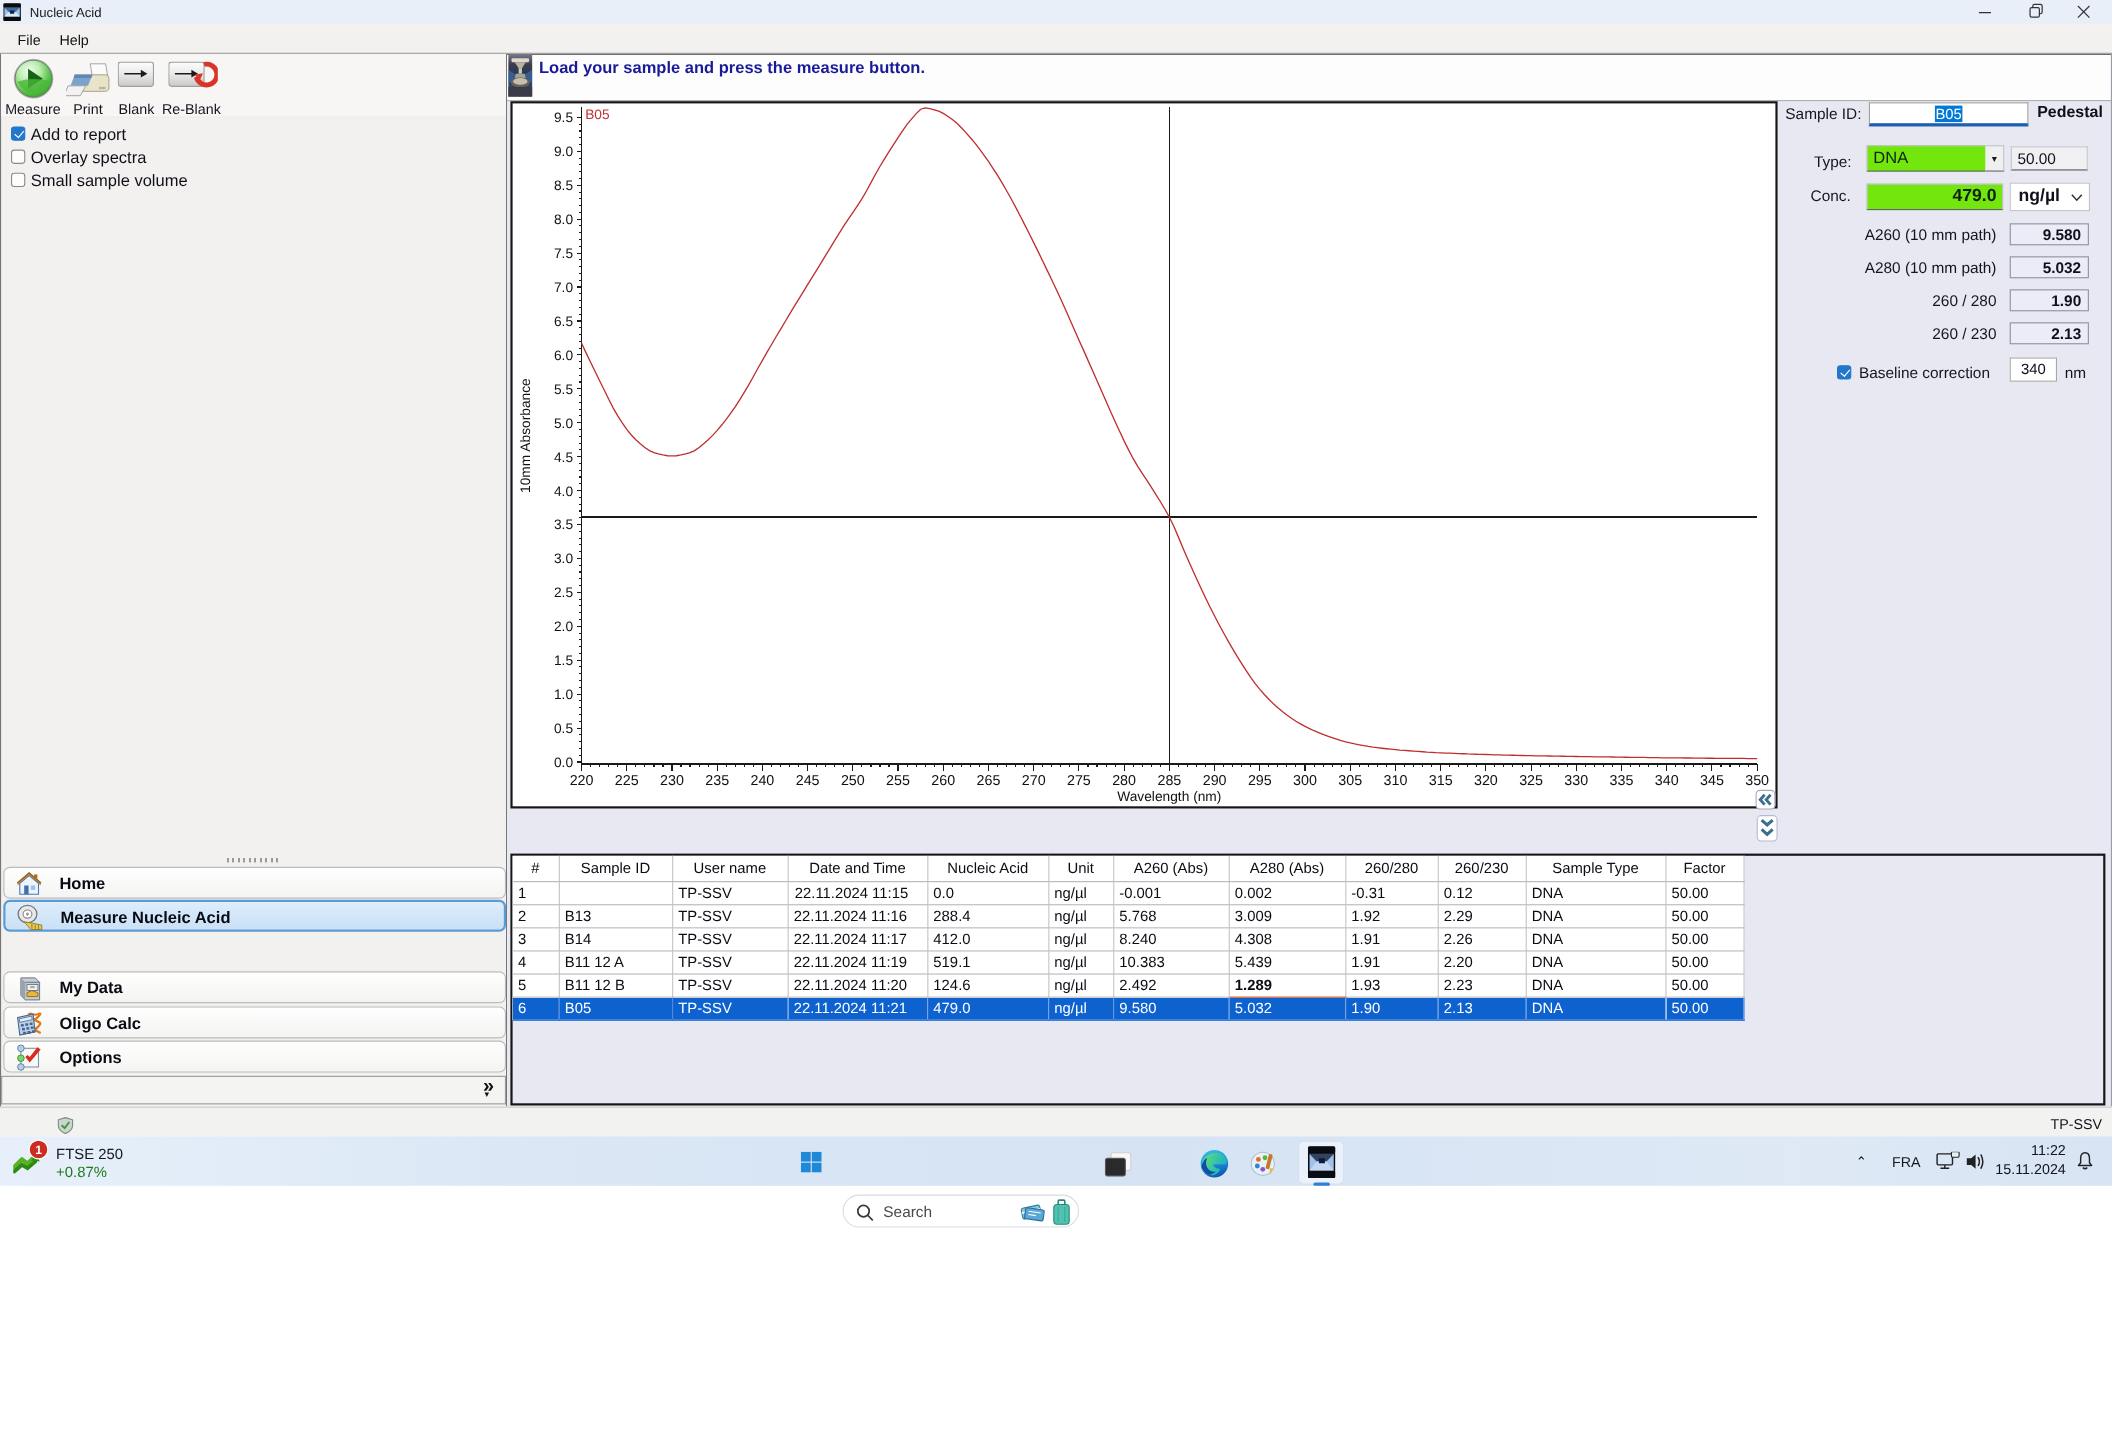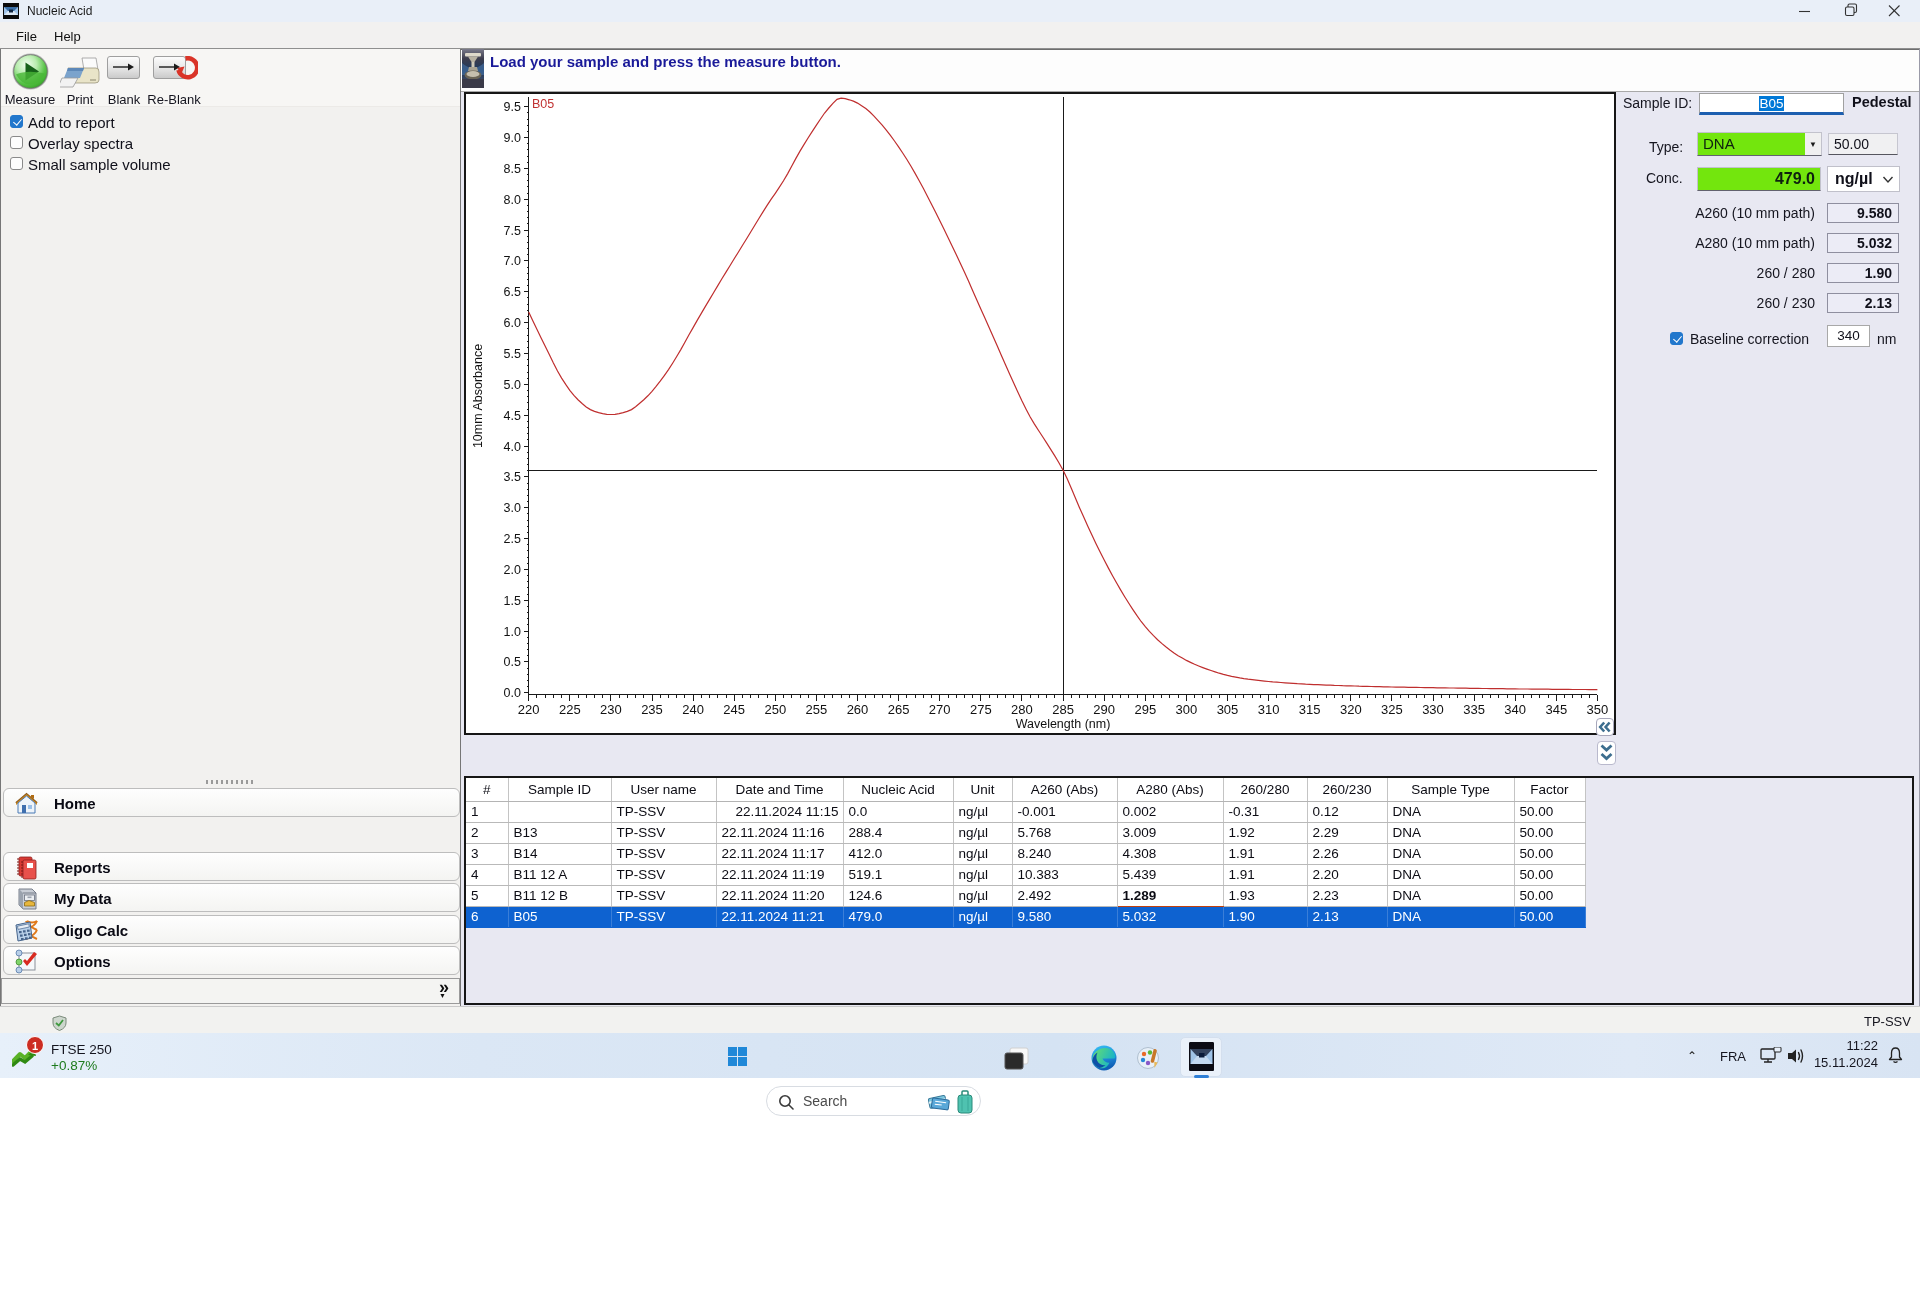--- a/index.html
+++ b/index.html
@@ -109,31 +109,29 @@
 <svg width="27" height="27" viewBox="0 0 27 27">
         <path d="M3 13 L13.5 4 L24 13" fill="none" stroke="#8a5a20" stroke-width="2"></path>
         <path d="M13.5 4 L24 13 L24 15 L13.5 6 L3 15 L3 13 Z" fill="#c8861e"></path>
         <path d="M5 13 L13.5 6 L22 13 L22 23 L5 23 Z" fill="#eef4fa" stroke="#4a7ab5" stroke-width="1"></path>
         <rect x="9" y="15" width="4" height="8" fill="#3f6fae"></rect>
         <rect x="15" y="15" width="4" height="4" fill="#9cc0e8"></rect>
         <path d="M18 5 L21 5 L21 9 L18 7 Z" fill="#b06a10"></path>
       </svg>
 <span class="nlabel">Home</span>
     </div>
-<div class="navcard" style="top:803px;">
+<div class="navcard" style="top:769px;background:linear-gradient(#ddedfb,#c9e0f6);border:2px solid #5b9bd5;">
 <svg width="27" height="27" viewBox="0 0 27 27">
-        <rect x="6" y="3" width="13" height="19" rx="1.5" fill="#d83a34" stroke="#8d1f1c" stroke-width="0.8"></rect>
-        <rect x="10" y="6" width="13" height="19" rx="1.5" fill="#e8514b" stroke="#8d1f1c" stroke-width="0.8"></rect>
-        <rect x="14" y="9" width="6" height="5" fill="#fff"></rect>
-        <g stroke="#7a1a17" stroke-width="1.2">
-<path d="M6 5 L4 5 M6 8 L4 8 M6 11 L4 11 M6 14 L4 14 M6 17 L4 17 M6 20 L4 20"></path>
-          <path d="M10 8 L8 8 M10 11 L8 11 M10 14 L8 14 M10 17 L8 17 M10 20 L8 20 M10 23 L8 23"></path>
-        </g>
-      </svg>
-<span class="nlabel">Reports</span>
+        <ellipse cx="11" cy="10" rx="8.5" ry="8" fill="#e8e8e8" stroke="#777" stroke-width="1.2"></ellipse>
+        <ellipse cx="11" cy="10" rx="4" ry="3.7" fill="#fff" stroke="#888"></ellipse>
+        <circle cx="11" cy="10" r="1.4" fill="#999"></circle>
+        <path d="M8 17 L14 24 L24 24 L24 20 L14 18 Z" fill="#e9c94f" stroke="#8a7a20" stroke-width="0.8"></path>
+        <path d="M15 19 L15 23 M18 19.5 L18 23.5 M21 20 L21 24" stroke="#8a7a20" stroke-width="0.8"></path>
+      </svg>
+<span class="nlabel">Measure Nucleic Acid</span>
     </div>
 <div class="navcard" style="top:834px;">
 <svg width="27" height="27" viewBox="0 0 27 27">
         <path d="M6 4 L19 4 L23 8 L23 24 L10 24 L6 20 Z" fill="#c9ced6" stroke="#6b7280" stroke-width="0.9"></path>
         <path d="M6 4 L10 8 L10 24 L6 20 Z" fill="#9aa2ad"></path>
         <path d="M10 8 L23 8" stroke="#6b7280" stroke-width="0.9"></path>
         <rect x="11.5" y="10" width="10" height="5.5" fill="#eceff2" stroke="#6b7280" stroke-width="0.8"></rect>
         <path d="M11.5 17.5 L16 15.5 L21.5 17.5 L21.5 21 L11.5 21 Z" fill="#e8b73c" stroke="#8a6a14" stroke-width="0.8"></path>
         <rect x="14.5" y="11.5" width="4" height="1.6" fill="#9aa2ad"></rect>
       </svg>
@@ -534,21 +532,21 @@
             <td style="border-right:1px solid #c4c4c4;border-bottom:1px solid #b4b4b4;text-align:center;overflow:hidden;white-space:nowrap;">A280 (Abs)</td>
             <td style="border-right:1px solid #c4c4c4;border-bottom:1px solid #b4b4b4;text-align:center;overflow:hidden;white-space:nowrap;">260/280</td>
             <td style="border-right:1px solid #c4c4c4;border-bottom:1px solid #b4b4b4;text-align:center;overflow:hidden;white-space:nowrap;">260/230</td>
             <td style="border-right:1px solid #c4c4c4;border-bottom:1px solid #b4b4b4;text-align:center;overflow:hidden;white-space:nowrap;">Sample Type</td>
             <td style="border-right:1px solid #c4c4c4;border-bottom:1px solid #b4b4b4;text-align:center;overflow:hidden;white-space:nowrap;">Factor</td>
           </tr>
           <tr style="height:21px;">
             <td style="border-right:1px solid #c4c4c4;border-bottom:1px solid #b9b9b9;padding-left:5px;overflow:hidden;white-space:nowrap;">1</td>
             <td style="border-right:1px solid #c4c4c4;border-bottom:1px solid #b9b9b9;padding-left:5px;overflow:hidden;white-space:nowrap;"></td>
             <td style="border-right:1px solid #c4c4c4;border-bottom:1px solid #b9b9b9;padding-left:5px;overflow:hidden;white-space:nowrap;">TP-SSV</td>
-            <td style="border-right:1px solid #c4c4c4;border-bottom:1px solid #b9b9b9;padding-left:19px;overflow:hidden;white-space:nowrap;">22.11.2024 11:15</td>
+            <td style="border-right:1px solid #c4c4c4;border-bottom:1px solid #b9b9b9;padding-left:6px;overflow:hidden;white-space:nowrap;">22.11.2024 11:15</td>
             <td style="border-right:1px solid #c4c4c4;border-bottom:1px solid #b9b9b9;padding-left:5px;overflow:hidden;white-space:nowrap;">0.0</td>
             <td style="border-right:1px solid #c4c4c4;border-bottom:1px solid #b9b9b9;padding-left:5px;overflow:hidden;white-space:nowrap;">ng/µl</td>
             <td style="border-right:1px solid #c4c4c4;border-bottom:1px solid #b9b9b9;padding-left:5px;overflow:hidden;white-space:nowrap;">-0.001</td>
             <td style="border-right:1px solid #c4c4c4;border-bottom:1px solid #b9b9b9;padding-left:5px;overflow:hidden;white-space:nowrap;">0.002</td>
             <td style="border-right:1px solid #c4c4c4;border-bottom:1px solid #b9b9b9;padding-left:5px;overflow:hidden;white-space:nowrap;">-0.31</td>
             <td style="border-right:1px solid #c4c4c4;border-bottom:1px solid #b9b9b9;padding-left:5px;overflow:hidden;white-space:nowrap;">0.12</td>
             <td style="border-right:1px solid #c4c4c4;border-bottom:1px solid #b9b9b9;padding-left:5px;overflow:hidden;white-space:nowrap;">DNA</td>
             <td style="border-right:1px solid #c4c4c4;border-bottom:1px solid #b9b9b9;padding-left:5px;overflow:hidden;white-space:nowrap;">50.00</td>
           </tr>
           <tr style="height:21px;">

